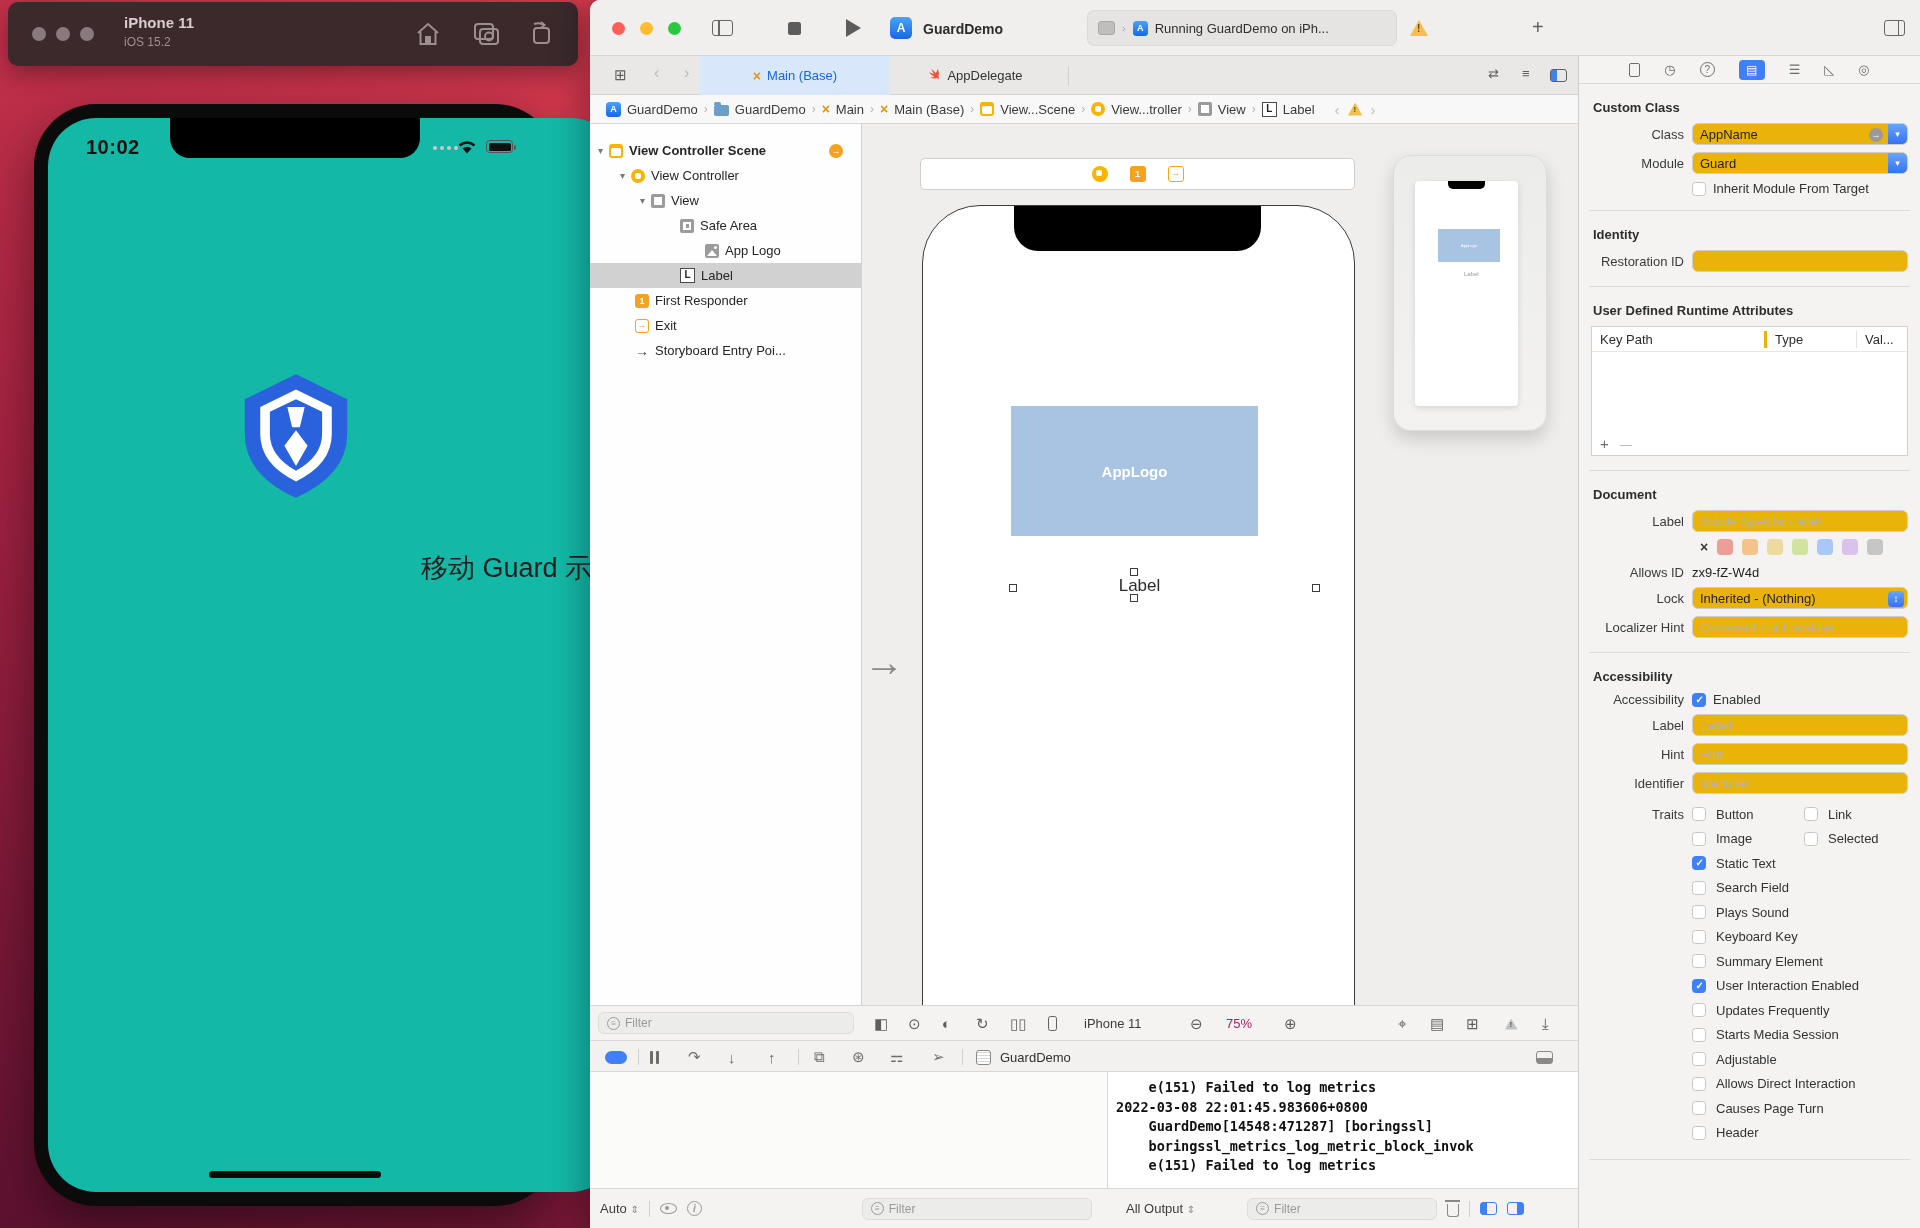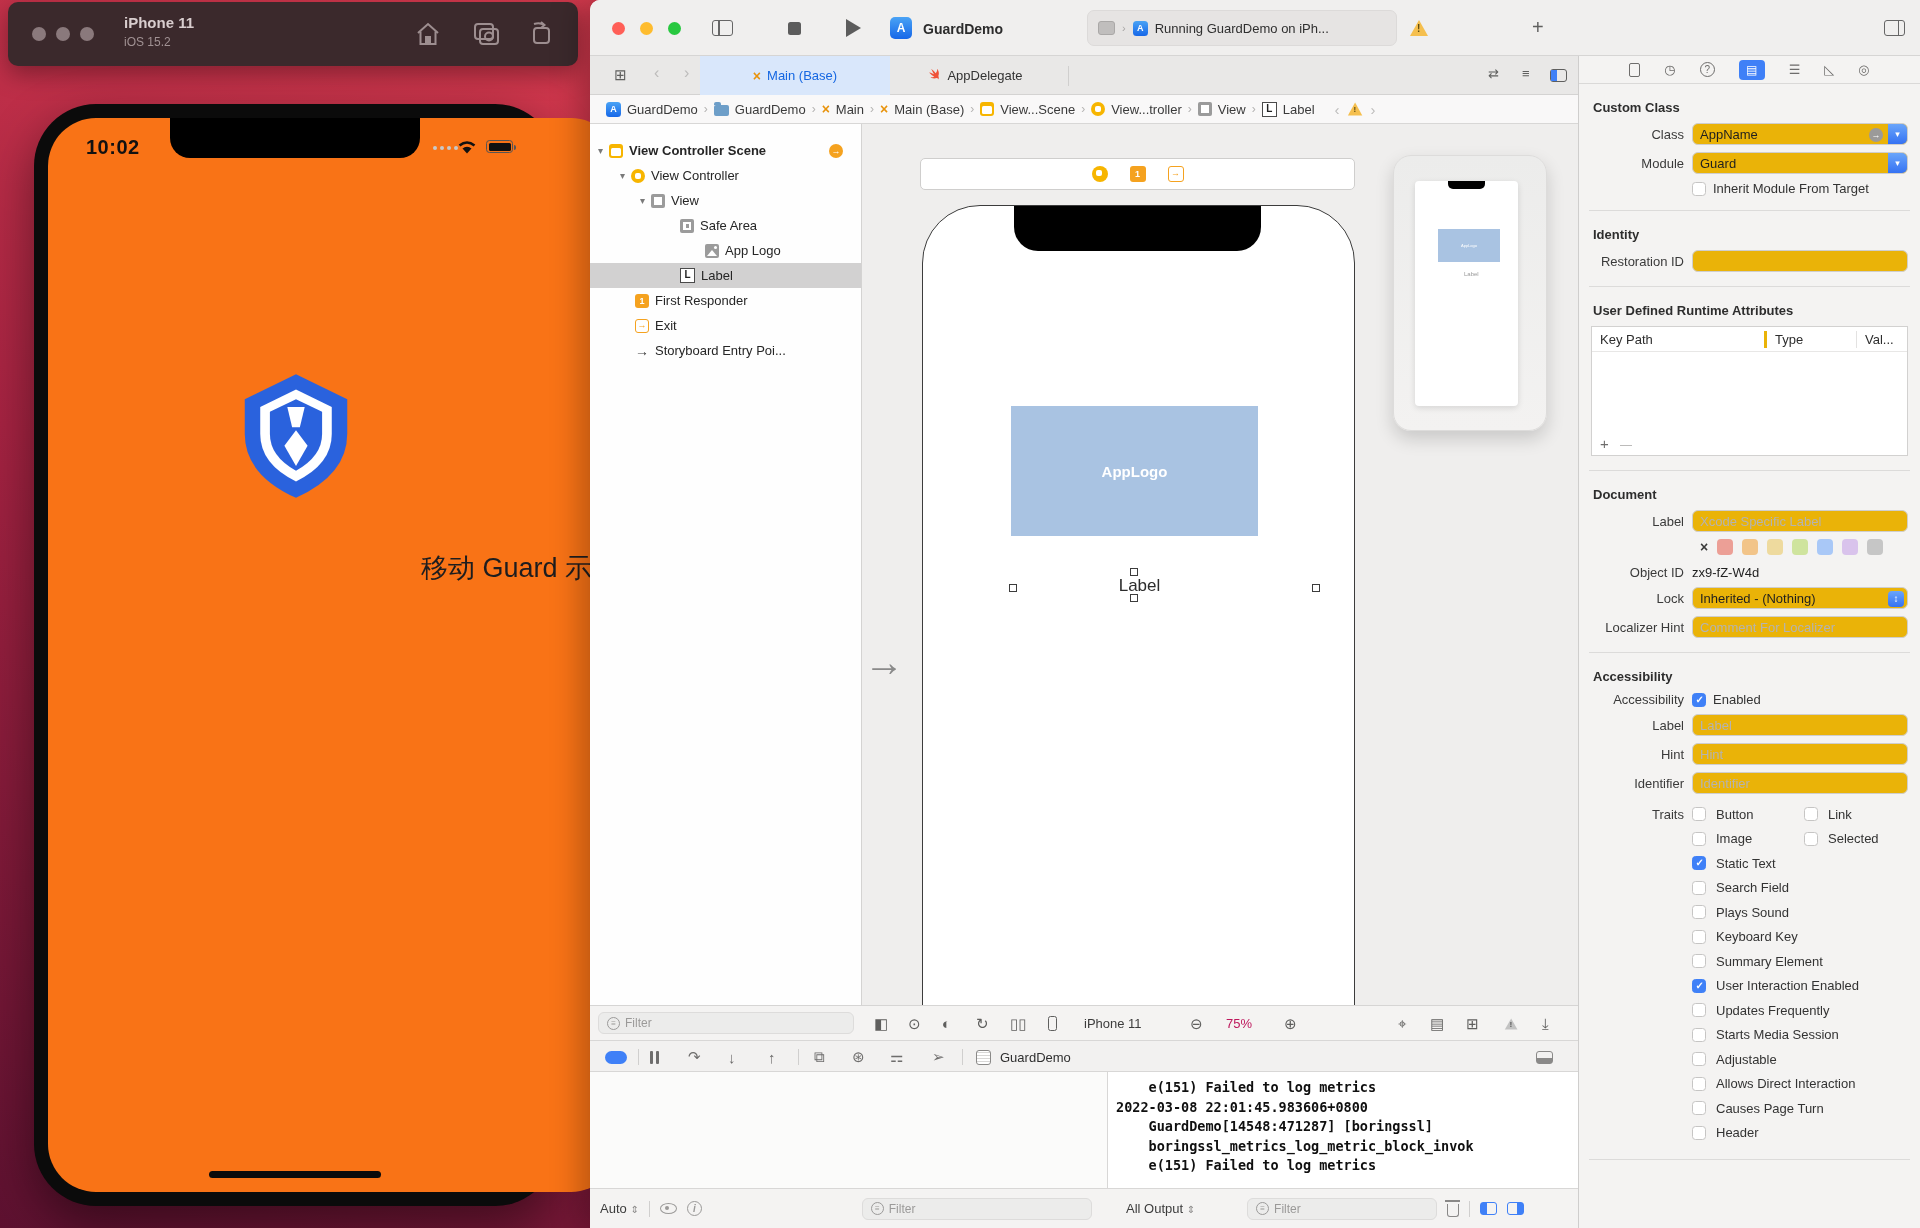--- a/index.html
+++ b/index.html
@@ -6,21 +6,21 @@
   html,body { width:1920px; height:1228px; overflow:hidden; font-family:"Liberation Sans",sans-serif; }
   .screen { position:relative; width:1920px; height:1228px; background:linear-gradient(205deg,#ef5259 0%,#d63a4e 30%,#a62342 62%,#5d1130 100%); overflow:hidden; }
 
   
   .sim-titlebar { position:absolute; left:8px; top:2px; width:570px; height:64px; background:#3b292c; border-radius:10px; box-shadow:0 8px 24px rgba(0,0,0,.35); }
   .sim-dot { position:absolute; top:25px; width:14px; height:14px; border-radius:50%; background:#8a797c; }
   .sim-title { position:absolute; left:116px; top:12px; font-size:15px; font-weight:bold; color:#d8cdce; }
   .sim-sub { position:absolute; left:116px; top:33px; font-size:12px; color:#a09193; }
   .sim-ic { position:absolute; top:18px; color:#9d8e90; }
   .iphone { position:absolute; left:34px; top:104px; width:523px; height:1102px; background:#0b0b0b; border-radius:62px; box-shadow:0 18px 50px rgba(0,0,0,.45); padding:14px; }
-  .iphone-screen { position:relative; width:571px; height:1074px; background:#f97316; border-radius:48px; overflow:hidden; }
+  .iphone-screen { position:relative; width:571px; height:1074px; background:#14b8a6; border-radius:48px; overflow:hidden; }
   .notch { position:absolute; left:122px; top:0; width:250px; height:40px; background:#000; border-radius:0 0 20px 20px; }
   .sim-time { position:absolute; left:38px; top:18px; font-size:20px; font-weight:bold; color:#111; letter-spacing:.5px; }
   .cell-dots { position:absolute; left:385px; top:28px; display:flex; gap:3px; }
   .cell-dots i { width:4px; height:4px; border-radius:50%; background:#c9c9c9; }
   .battery { position:absolute; left:438px; top:22px; width:27px; height:13px; border:1.5px solid #555; border-radius:3.5px; }
   .battery::before { content:""; position:absolute; inset:1.5px; background:#111; border-radius:1.5px; }
   .battery::after { content:""; position:absolute; right:-4px; top:3.5px; width:2px; height:5px; background:#555; border-radius:0 2px 2px 0; }
   .app-caption { position:absolute; left:0; top:432px; width:100%; text-align:right; font-size:27px; color:#1d1d1f; }
   .home-indicator { position:absolute; left:161px; top:1053px; width:172px; height:7px; border-radius:4px; background:#0b0b0b; }
 
@@ -501,21 +501,21 @@
         <span style="font-size:14px;font-weight:bold;color:#3a3a3a">×</span>
         <span class="sw" style="background:#ec9f96"></span>
         <span class="sw" style="background:#f2c489"></span>
         <span class="sw" style="background:#eeda9e"></span>
         <span class="sw" style="background:#cfe49e"></span>
         <span class="sw" style="background:#a9c8f7"></span>
         <span class="sw" style="background:#d9c3ec"></span>
         <span class="sw" style="background:#c6c6c6"></span>
       </div>
       <div class="irow" style="margin-top:10px">
-        <span class="ilab">Object ID</span>
+        <span class="ilab">Allows ID</span>
         <span class="objid">zx9-fZ-W4d</span>
       </div>
       <div class="irow">
         <span class="ilab">Lock</span>
         <div class="ifield">
           <span>Inherited - (Nothing)</span>
           <span class="stepcap">↕</span>
         </div>
       </div>
       <div class="irow">

